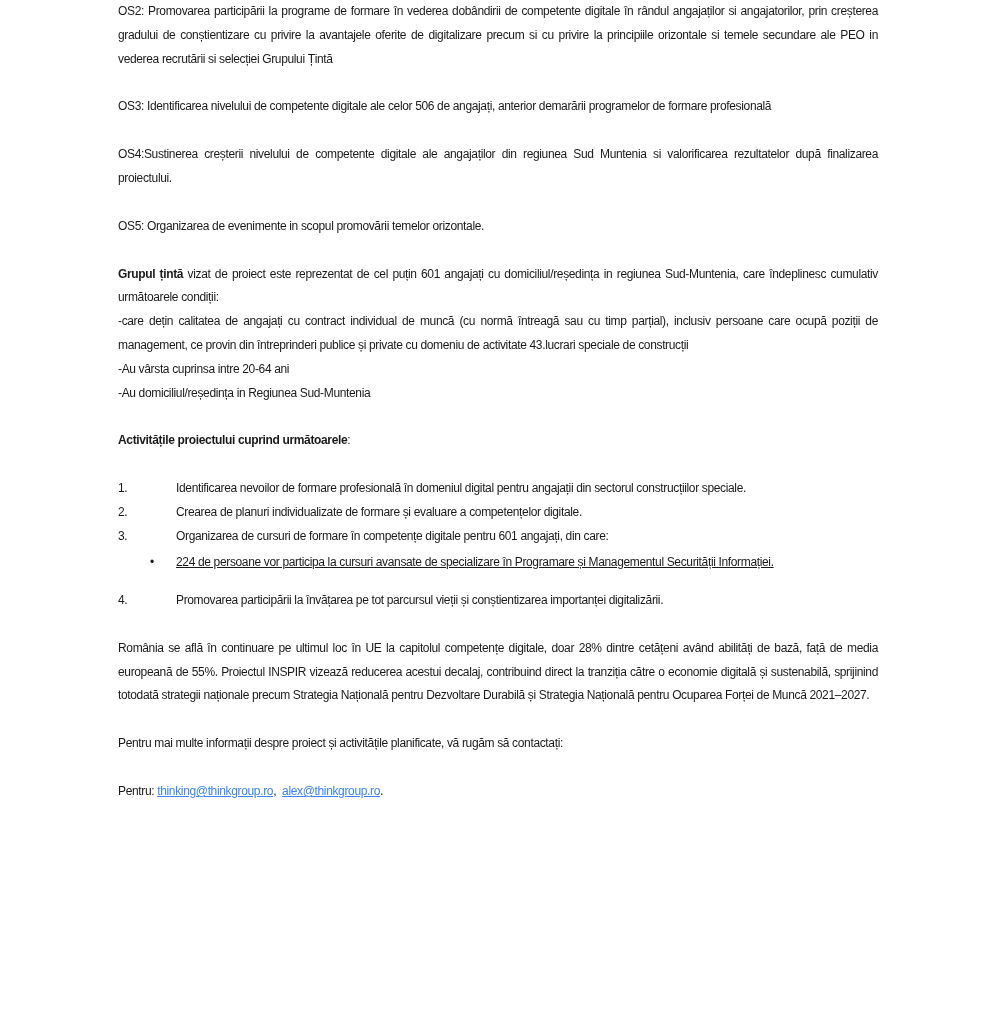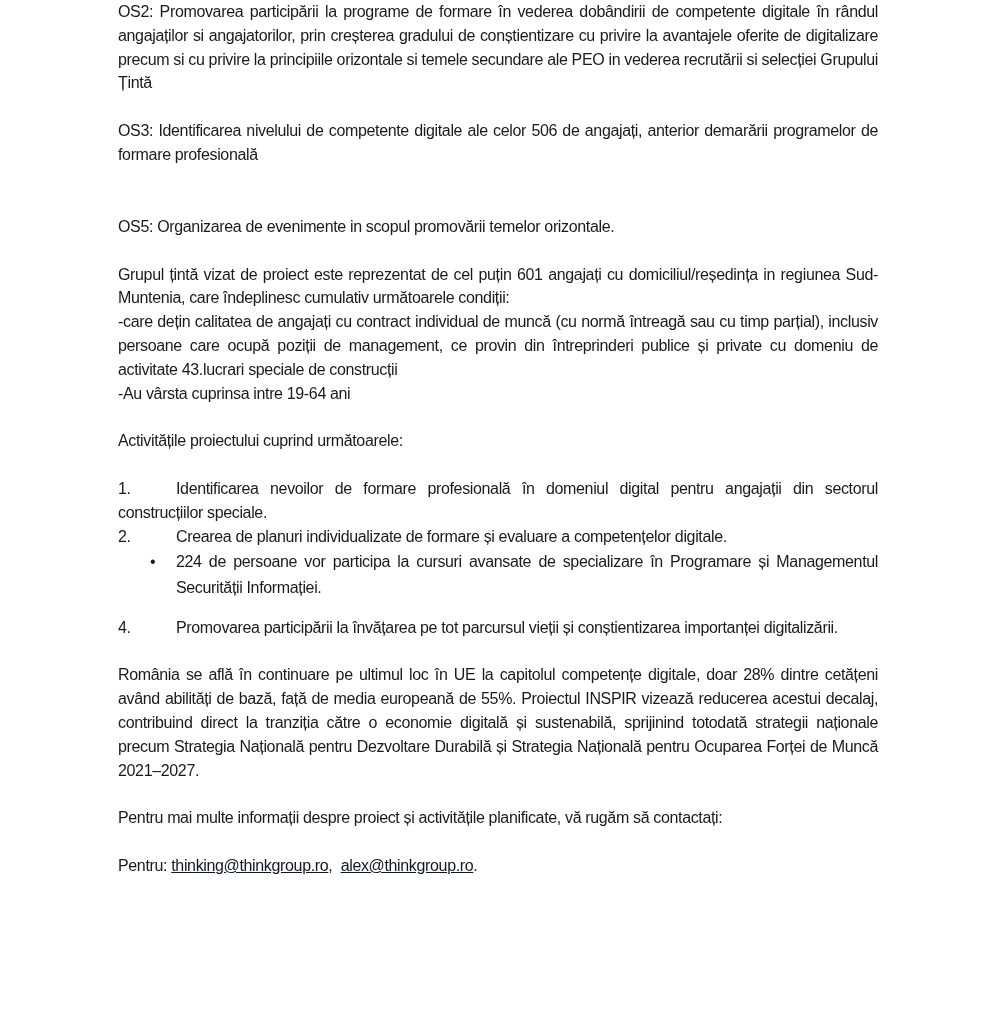--- a/index.html
+++ b/index.html
@@ -1,58 +1,61 @@
 <!DOCTYPE html>
 <html><head>
 <meta charset="utf-8">
 <style>
   html, body { margin:0; padding:0; background:#ffffff; }
   body { width:995px; height:1024px; overflow:hidden; position:relative; }
   .page {
     position:absolute; left:118px; top:0px; width:760px;
     font-family: "Liberation Sans", sans-serif;
-    font-size:16px; line-height:23.8px; color:#1a1a1a;
+    font-size:12px; line-height:23.8px; color:#1a1a1a;
     letter-spacing:-0.35px;
   }
   .p { margin:0; text-align:justify; }
   .gap { height:24px; }
-  .b { font-weight:normal; }
+  .b { font-weight:bold; }
   .li-wrap { text-indent:0; margin:0; text-align:justify; }
   .li-wrap .num { display:inline-block; width:58px; }
   .bullet { display:flex; margin:0 0 0 0; padding-left:32px; line-height:26.5px; text-align:justify; }
   .bullet .dot { width:26px; flex:none; }
-  .bullet .txt { flex:1; }
-  a.link { color:#0f172a; text-decoration:underline; }
+  .bullet .txt { flex:1;text-decoration:underline; }
+  a.link { color:#3b82f6; text-decoration:underline; }
 </style>
 </head>
 <body>
 
 <div class="page">
 
   <p class="p">OS2: Promovarea participării la programe de formare în vederea dobândirii de competente digitale în rândul angajaților si angajatorilor, prin creșterea gradului de conștientizare cu privire la avantajele oferite de digitalizare precum si cu privire la principiile orizontale si temele secundare ale PEO in vederea recrutării si selecției Grupului Țintă</p>
   <div class="gap"></div>
 
   <p class="p">OS3: Identificarea nivelului de competente digitale ale celor 506 de angajați, anterior demarării programelor de formare profesională</p>
   <div class="gap"></div>
 
+  <p class="p">OS4:Sustinerea creșterii nivelului de competente digitale ale angajaților din regiunea Sud Muntenia si valorificarea rezultatelor după finalizarea proiectului.</p>
   <div class="gap"></div>
 
   <p class="p">OS5: Organizarea de evenimente in scopul promovării temelor orizontale.</p>
   <div class="gap"></div>
 
   <p class="p"><span class="b">Grupul țintă</span><span> vizat de proiect este reprezentat de cel puțin 601 angajați cu domiciliul/reședința in regiunea Sud-Muntenia, care îndeplinesc cumulativ următoarele condiții:</span></p>
   <p class="p">-care dețin calitatea de angajați cu contract individual de muncă (cu normă întreagă sau cu timp parțial), inclusiv persoane care ocupă poziții de management, ce provin din întreprinderi publice și private cu domeniu de activitate 43.lucrari speciale de construcții</p>
-  <p class="p">-Au vârsta cuprinsa intre 19-64 ani</p>
+  <p class="p">-Au vârsta cuprinsa intre 20-64 ani</p>
+  <p class="p">-Au domiciliul/reședința in Regiunea Sud-Muntenia</p>
   <div class="gap"></div>
 
   <p class="p"><span class="b">Activitățile proiectului cuprind următoarele</span><span>:</span></p>
   <div class="gap"></div>
 
   <p class="li-wrap"><span class="num">1.</span><span>Identificarea nevoilor de formare profesională în domeniul digital pentru angajații din sectorul construcțiilor speciale.</span></p>
   <p class="li-wrap"><span class="num">2.</span><span>Crearea de planuri individualizate de formare și evaluare a competențelor digitale.</span></p>
+  <p class="li-wrap"><span class="num">3.</span><span>Organizarea de cursuri de formare în competențe digitale pentru 601 angajați, din care:</span></p>
 
   <div class="bullet">
     <span class="dot">•</span>
     <span class="txt">224 de persoane vor participa la cursuri avansate de specializare în Programare și Managementul Securității Informației.</span>
   </div>
   <div style="height:14px;"></div>
 
   <p class="li-wrap"><span class="num">4.</span><span>Promovarea participării la învățarea pe tot parcursul vieții și conștientizarea importanței digitalizării.</span></p>
   <div class="gap"></div>
 

